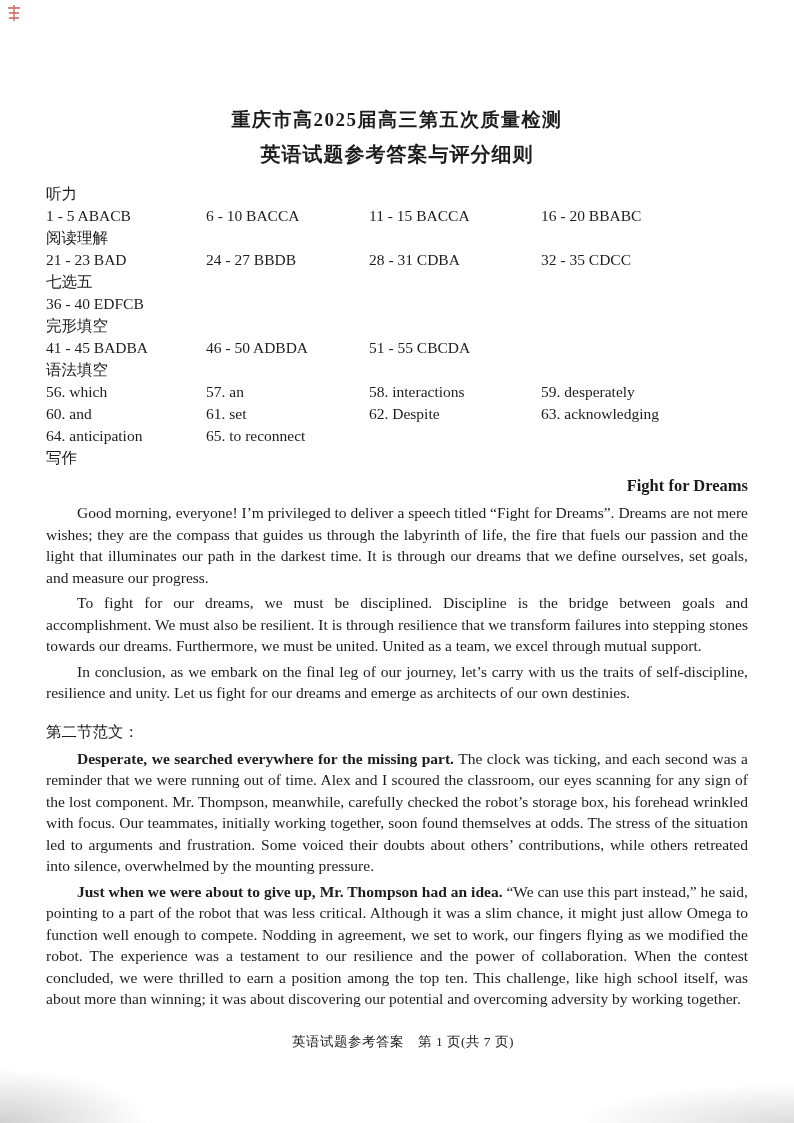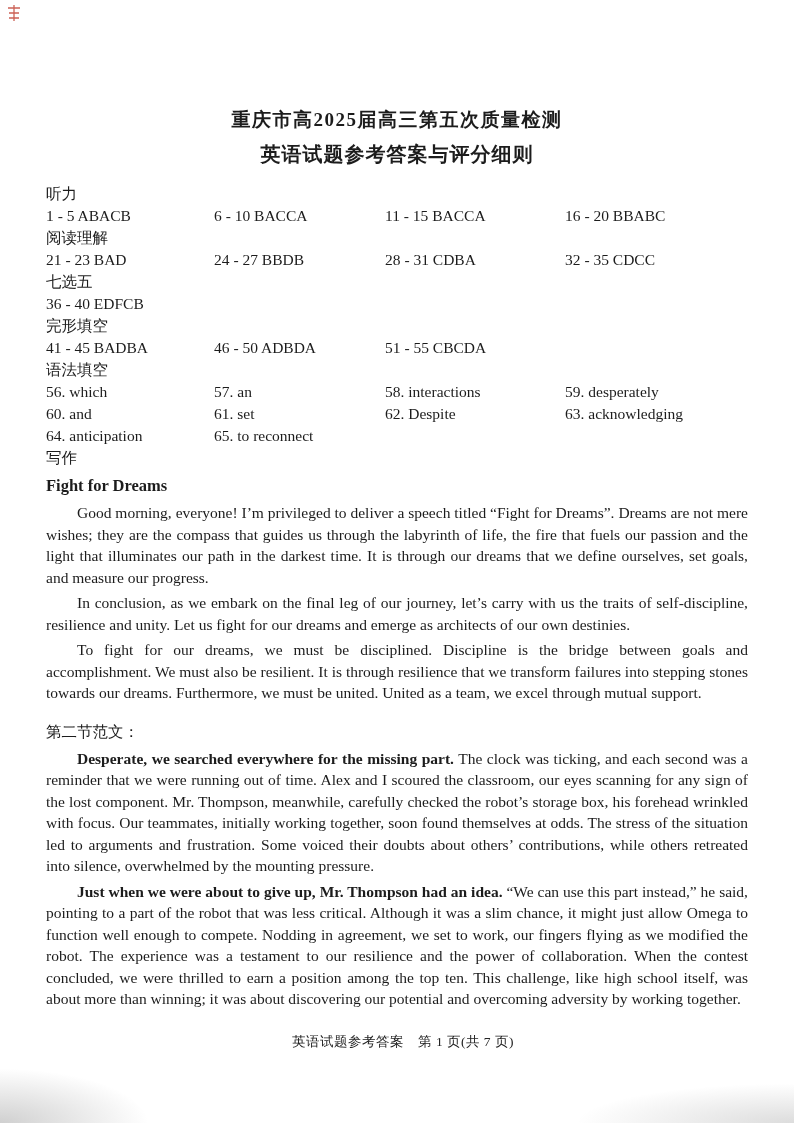--- a/index.html
+++ b/index.html
@@ -42,30 +42,29 @@
   .answers {
     margin-top: 16px;
     font-size: 15.5px;
     line-height: 22px;
   }
   .sec-label { line-height: 22px; }
   .row {
     display: grid;
     grid-template-columns: 160px 163px 172px 1fr;
     line-height: 22px;
-    gap: 8px;
   }
   .cell { white-space: nowrap; }
 
   .essay {
     font-size: 15.5px;
     line-height: 21.5px;
   }
   .essay-title {
-    text-align: left;
+    text-align: right;
     font-size: 16.5px;
     font-weight: bold;
     margin-top: 5px;
     line-height: 24px;
   }
   .para {
     text-align: justify;
     text-indent: 2em;
     margin-top: 4px;
   }
@@ -157,22 +156,22 @@
       <span class="cell">64. anticipation</span>
       <span class="cell">65. to reconnect</span>
     </div>
 
     <div class="sec-label">写作</div>
   </div>
 
   <div class="essay">
     <div class="essay-title">Fight for Dreams</div>
     <p class="para">Good morning, everyone! I’m privileged to deliver a speech titled “Fight for Dreams”. Dreams are not mere wishes; they are the compass that guides us through the labyrinth of life, the fire that fuels our passion and the light that illuminates our path in the darkest time. It is through our dreams that we define ourselves, set goals, and measure our progress.</p>
+    <p class="para">To fight for our dreams, we must be disciplined. Discipline is the bridge between goals and accomplishment. We must also be resilient. It is through resilience that we transform failures into stepping stones towards our dreams. Furthermore, we must be united. United as a team, we excel through mutual support.</p>
     <p class="para">In conclusion, as we embark on the final leg of our journey, let’s carry with us the traits of self-discipline, resilience and unity. Let us fight for our dreams and emerge as architects of our own destinies.</p>
-    <p class="para">To fight for our dreams, we must be disciplined. Discipline is the bridge between goals and accomplishment. We must also be resilient. It is through resilience that we transform failures into stepping stones towards our dreams. Furthermore, we must be united. United as a team, we excel through mutual support.</p>
   </div>
 
   <div class="sec2-label">第二节范文：</div>
 
   <div class="essay">
     <p class="para"><b class="lead">Desperate, we searched everywhere for the missing part.</b> <span>The clock was ticking, and each second was a reminder that we were running out of time. Alex and I scoured the classroom, our eyes scanning for any sign of the lost component. Mr. Thompson, meanwhile, carefully checked the robot’s storage box, his forehead wrinkled with focus. Our teammates, initially working together, soon found themselves at odds. The stress of the situation led to arguments and frustration. Some voiced their doubts about others’ contributions, while others retreated into silence, overwhelmed by the mounting pressure.</span></p>
     <p class="para"><b class="lead">Just when we were about to give up, Mr. Thompson had an idea.</b> <span>“We can use this part instead,” he said, pointing to a part of the robot that was less critical. Although it was a slim chance, it might just allow Omega to function well enough to compete. Nodding in agreement, we set to work, our fingers flying as we modified the robot. The experience was a testament to our resilience and the power of collaboration. When the contest concluded, we were thrilled to earn a position among the top ten. This challenge, like high school itself, was about more than winning; it was about discovering our potential and overcoming adversity by working together.</span></p>
   </div>
 
   <div class="footer">英语试题参考答案　第 1 页(共 7 页)</div>

